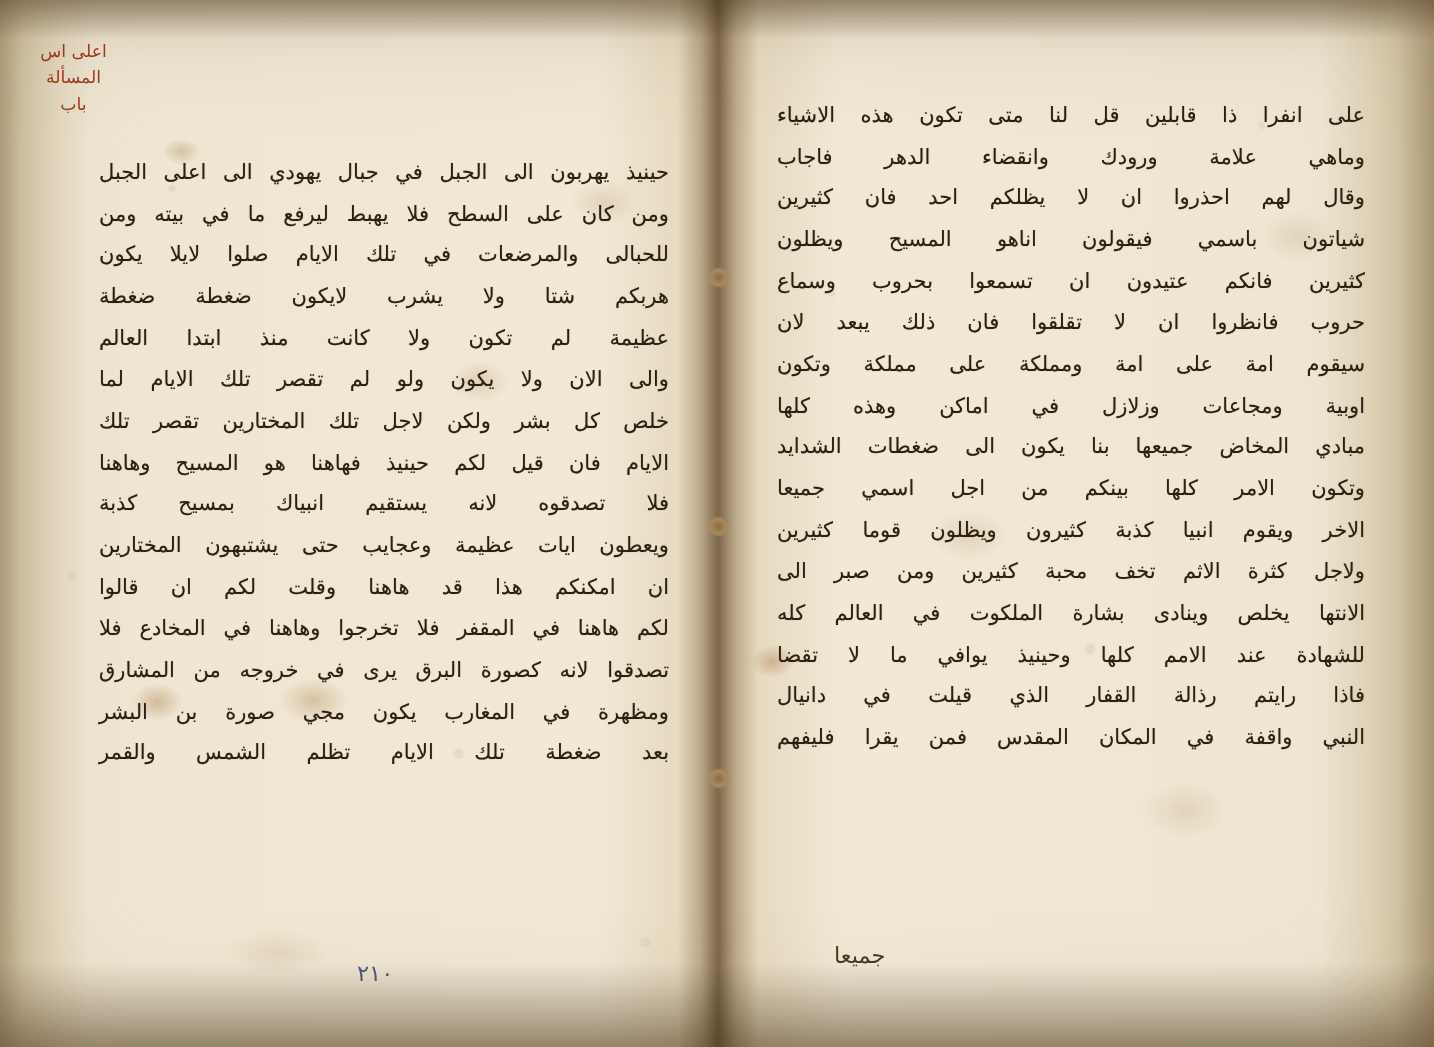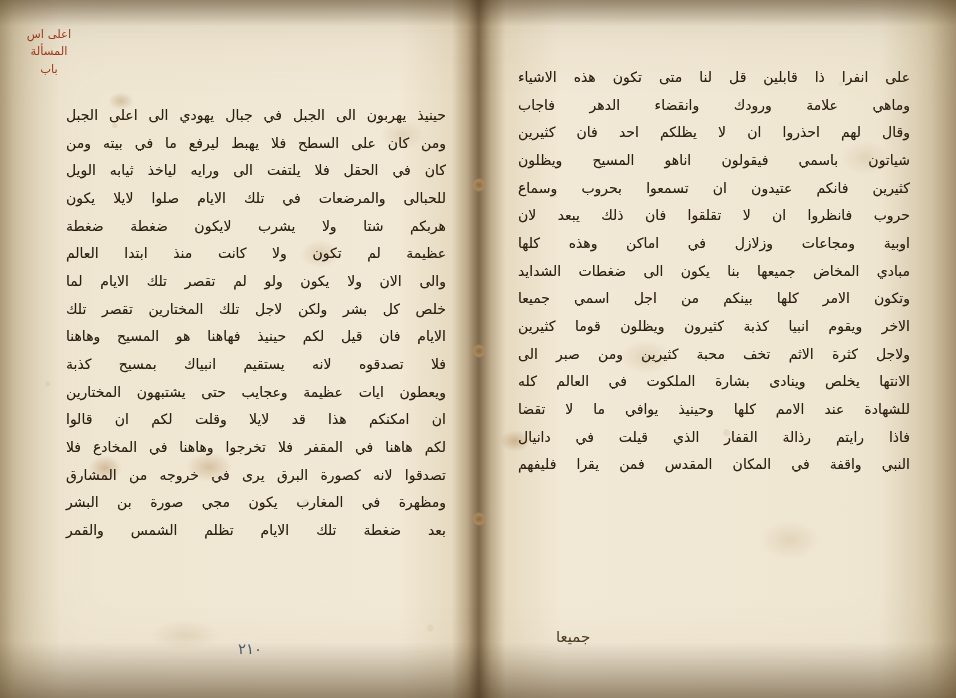--- a/index.html
+++ b/index.html
@@ -189,43 +189,43 @@
 
     <div class="margin-note">
       <div class="red">اعلى اس</div>
       <div class="red">المسألة</div>
       <div class="red">باب</div>
     </div>
 
     <div class="textblock" id="page-left-text">
       <span class="ln">حينيذ يهربون الى الجبل في جبال يهودي الى اعلى الجبل</span>
       <span class="ln">ومن كان على السطح فلا يهبط ليرفع ما في بيته ومن</span>
-      <span class="ln">كان في الحقل فلا يلتفت الى ورايه لياخذ ثيابه الويل</span>
       <span class="ln">للحبالى والمرضعات في تلك الايام صلوا لايلا يكون</span>
       <span class="ln">هربكم شتا ولا يشرب لايكون ضغطة ضغطة</span>
       <span class="ln">عظيمة لم تكون ولا كانت منذ ابتدا العالم</span>
       <span class="ln">والى الان ولا يكون ولو لم تقصر تلك الايام لما</span>
       <span class="ln">خلص كل بشر ولكن لاجل تلك المختارين تقصر تلك</span>
       <span class="ln">الايام فان قيل لكم حينيذ فهاهنا هو المسيح وهاهنا</span>
       <span class="ln">فلا تصدقوه لانه يستقيم انبياك بمسيح كذبة</span>
       <span class="ln">ويعطون ايات عظيمة وعجايب حتى يشتبهون المختارين</span>
-      <span class="ln">ان امكنكم هذا قد لايلا وقلت لكم ان قالوا</span>
+      <span class="ln">ان امكنكم هذا قد هاهنا وقلت لكم ان قالوا</span>
       <span class="ln">لكم هاهنا في المقفر فلا تخرجوا وهاهنا في المخادع فلا</span>
       <span class="ln">تصدقوا لانه كصورة البرق يرى في خروجه من المشارق</span>
       <span class="ln">ومظهرة في المغارب يكون مجي صورة بن البشر</span>
       <span class="ln">بعد ضغطة تلك الايام تظلم الشمس والقمر</span>
     </div>
 
     <div class="textblock" id="page-right-text">
       <span class="ln">على انفرا ذا قابلين قل لنا متى تكون هذه الاشياء</span>
       <span class="ln">وماهي علامة ورودك وانقضاء الدهر فاجاب</span>
       <span class="ln">وقال لهم احذروا ان لا يظلكم احد فان كثيرين</span>
       <span class="ln">شياتون باسمي فيقولون اناهو المسيح ويظلون</span>
       <span class="ln">كثيرين فانكم عتيدون ان تسمعوا بحروب وسماع</span>
       <span class="ln">حروب فانظروا ان لا تقلقوا فان ذلك يبعد لان</span>
+      <span class="ln">سيقوم امة على امة ومملكة على مملكة وتكون</span>
       <span class="ln">اوبية ومجاعات وزلازل في اماكن وهذه كلها</span>
       <span class="ln">مبادي المخاض جميعها بنا يكون الى ضغطات الشدايد</span>
       <span class="ln">وتكون الامر كلها بينكم من اجل اسمي جميعا</span>
       <span class="ln">الاخر ويقوم انبيا كذبة كثيرون ويظلون قوما كثيرين</span>
       <span class="ln">ولاجل كثرة الاثم تخف محبة كثيرين ومن صبر الى</span>
       <span class="ln">الانتها يخلص وينادى بشارة الملكوت في العالم كله</span>
       <span class="ln">للشهادة عند الامم كلها وحينيذ يوافي ما لا تقضا</span>
       <span class="ln">فاذا رايتم رذالة القفار الذي قيلت في دانيال</span>
       <span class="ln">النبي واقفة في المكان المقدس فمن يقرا فليفهم</span>
     </div>

